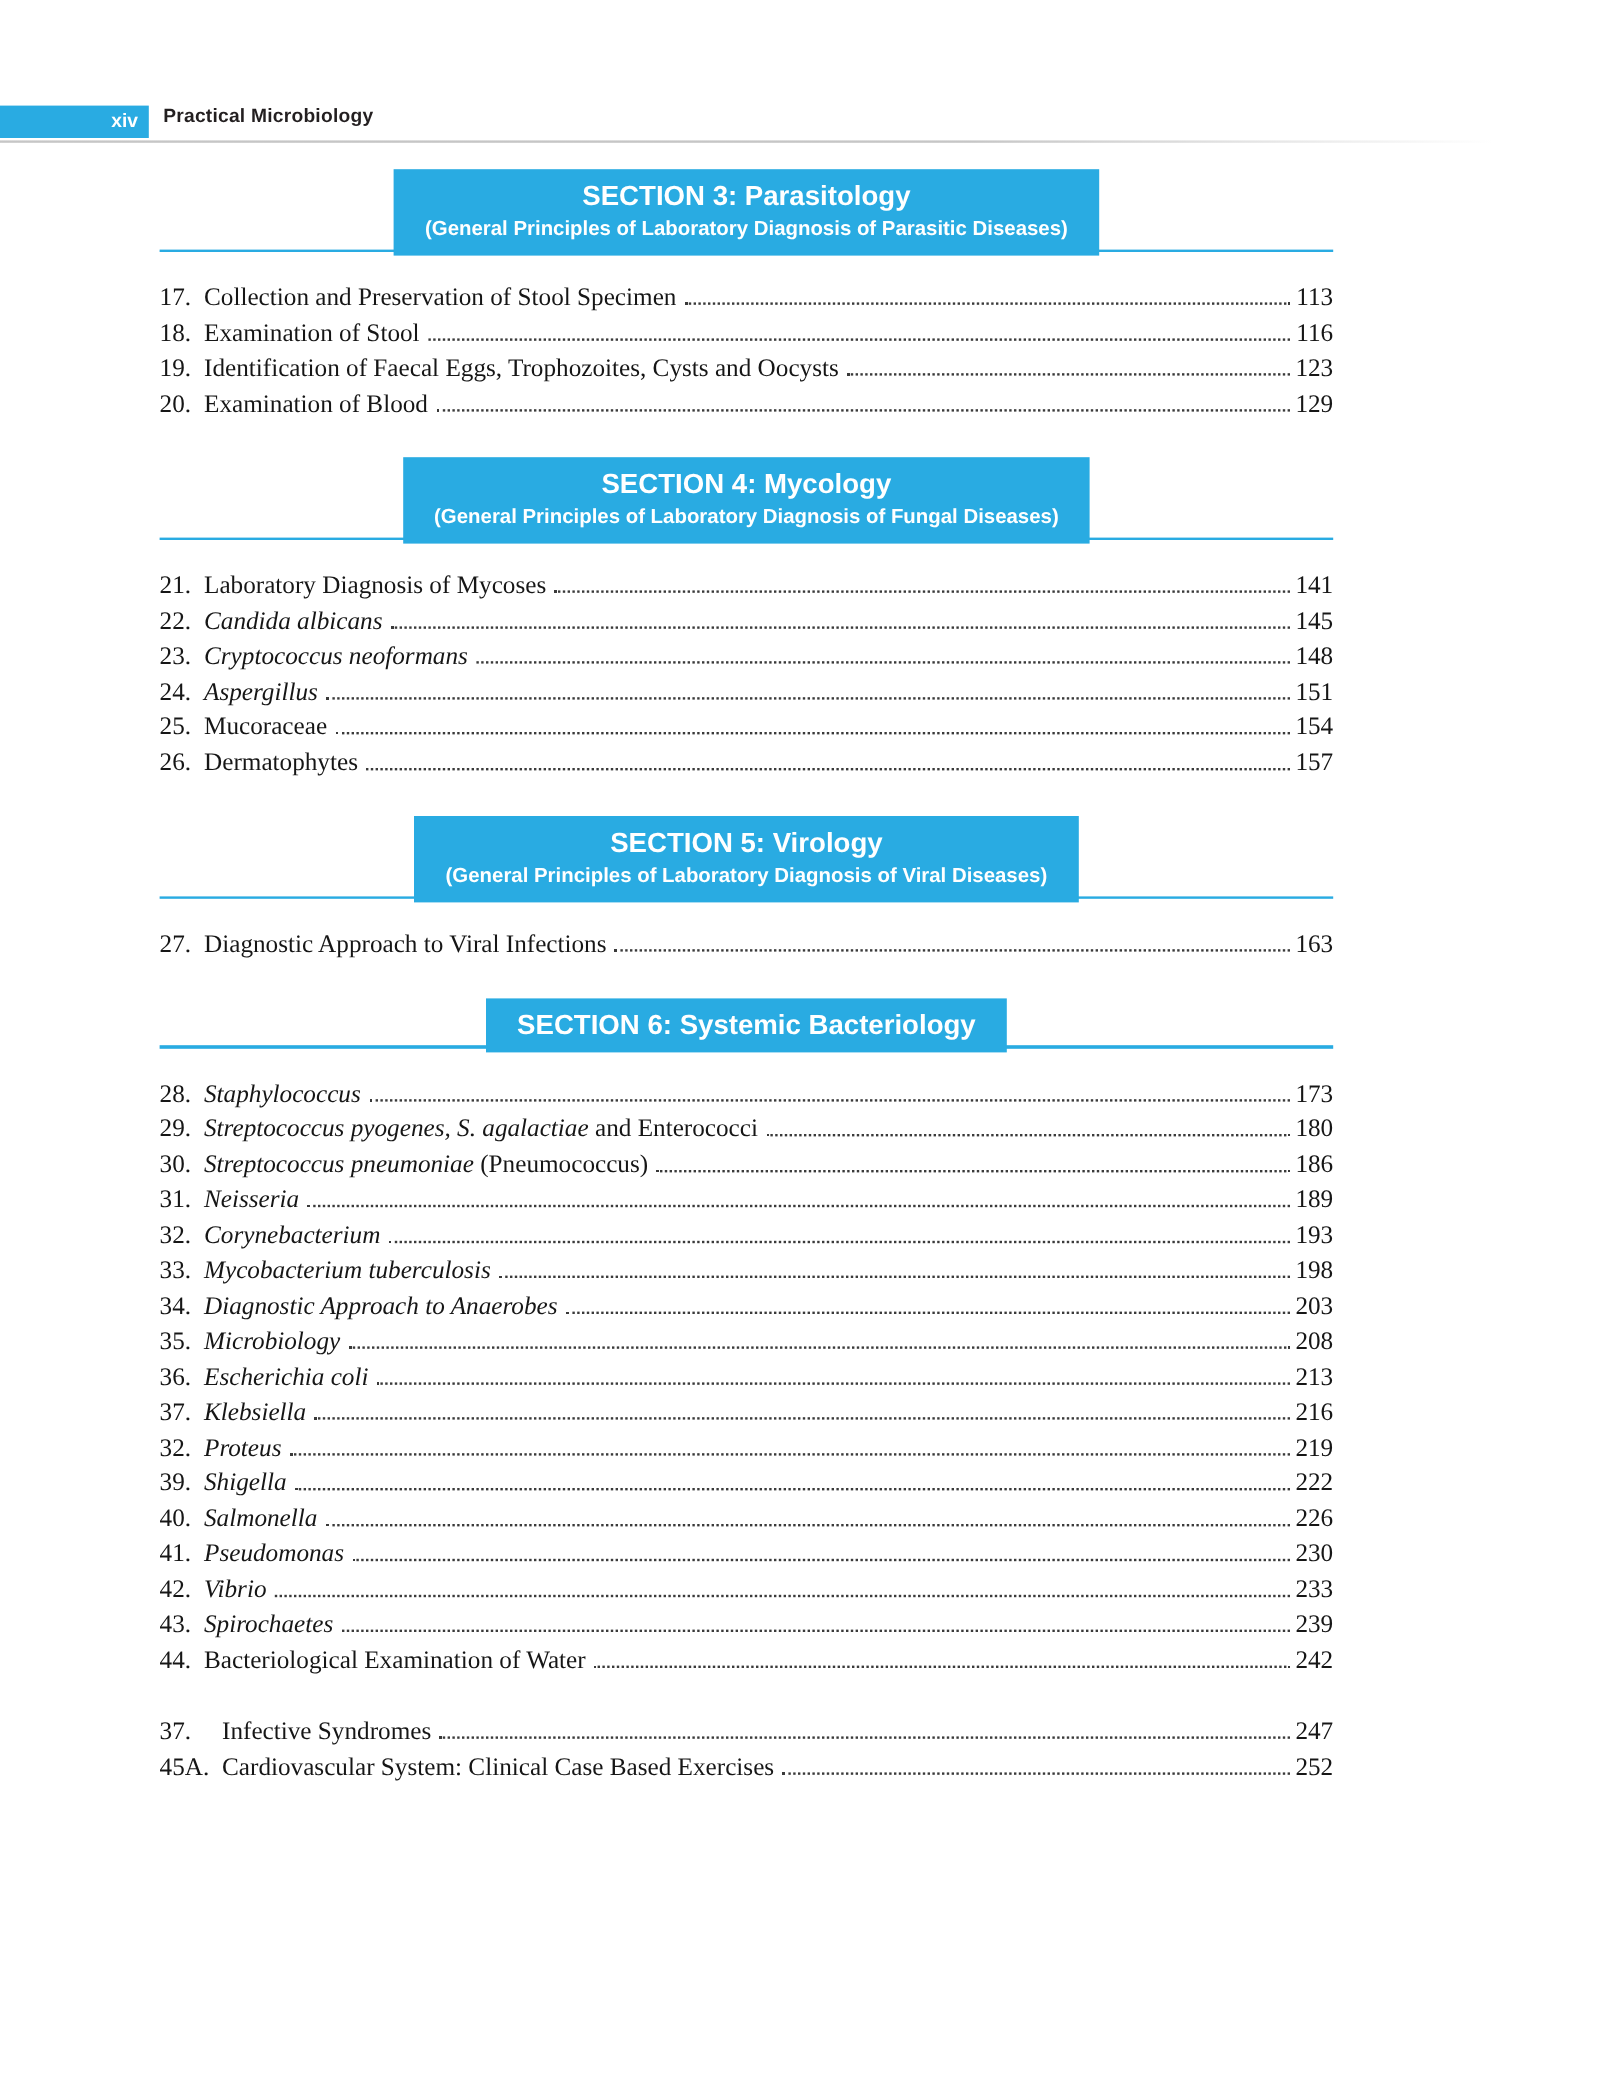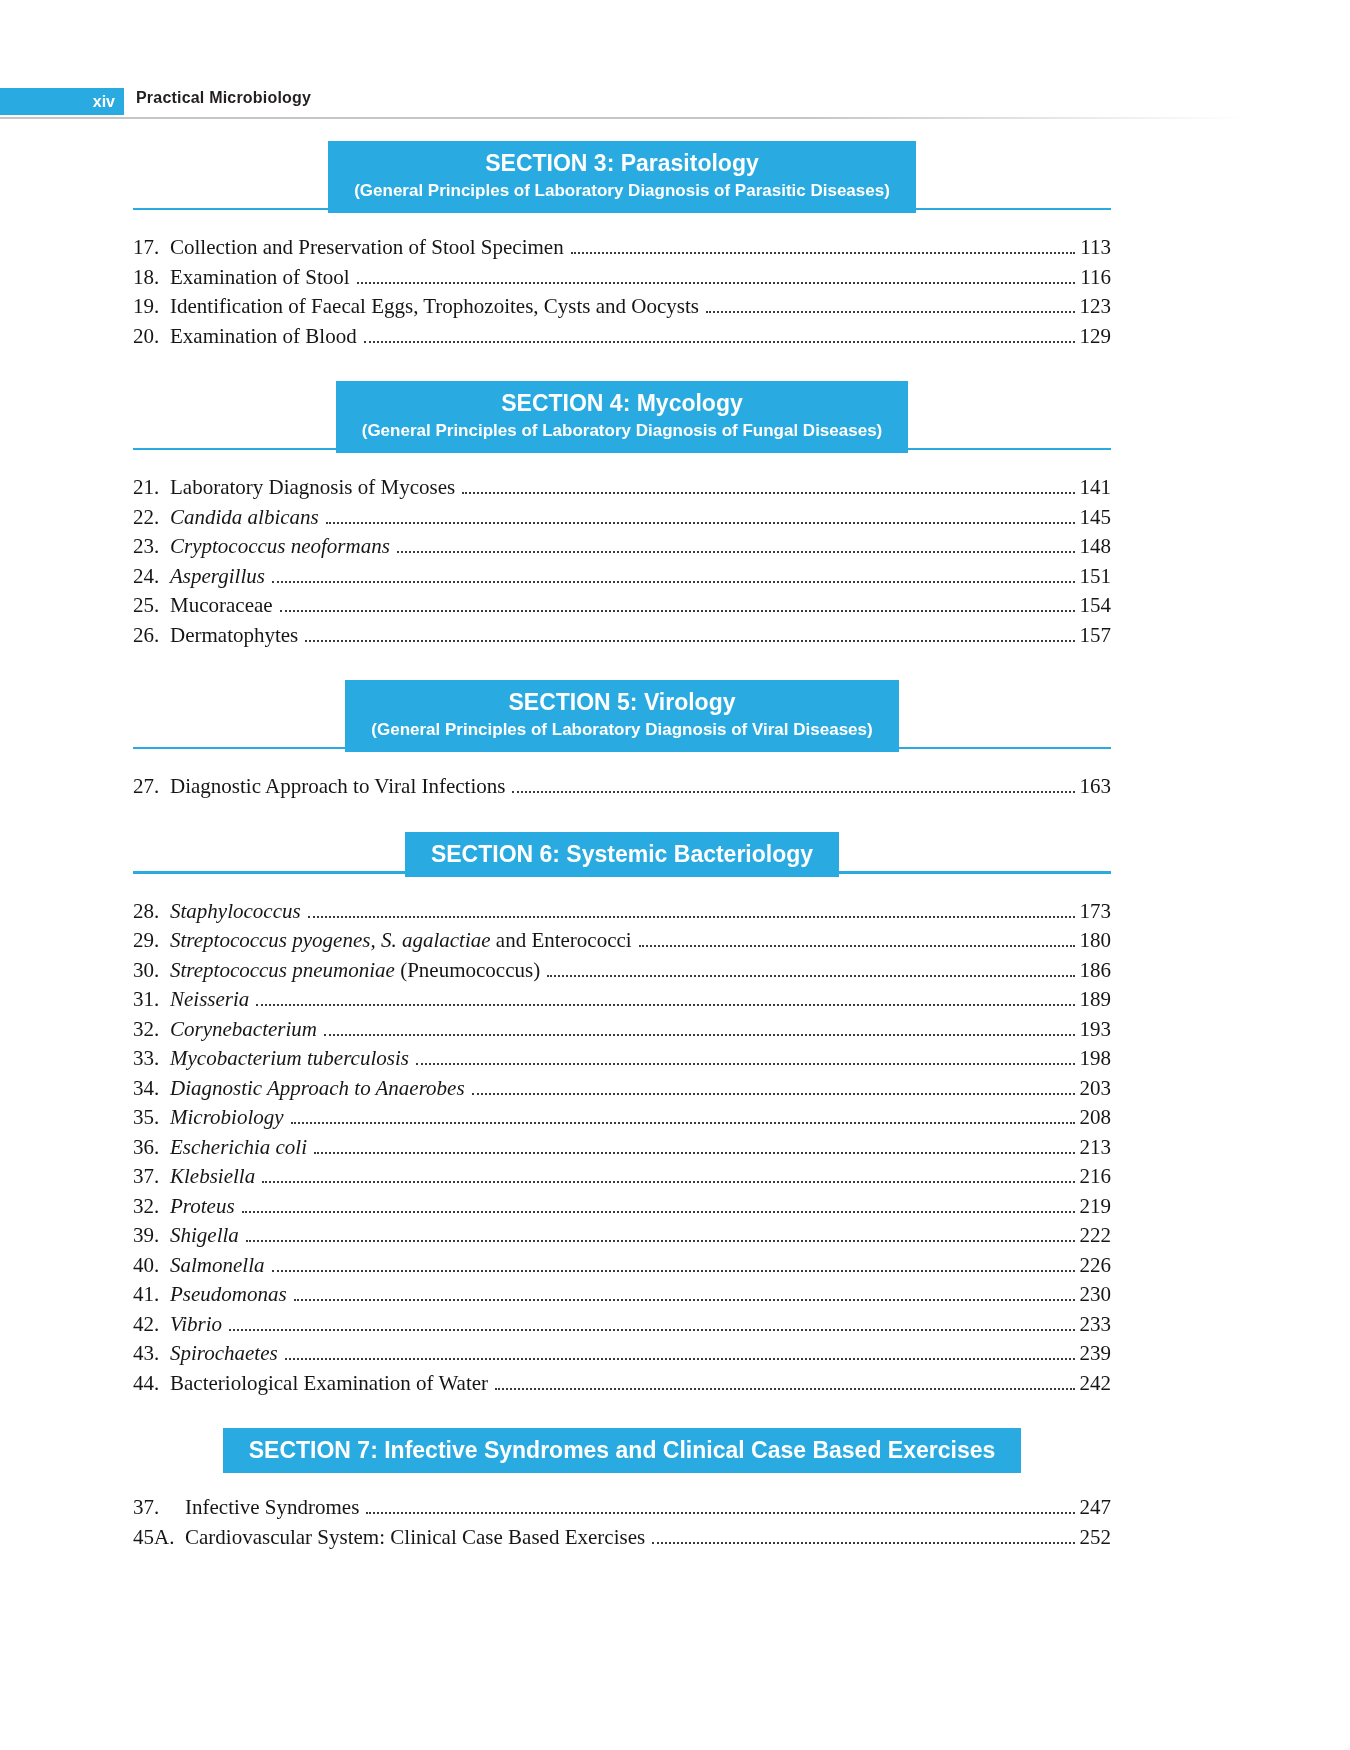--- a/index.html
+++ b/index.html
@@ -250,21 +250,20 @@
         </div>
         <div class="entry">
           <span class="num">44.</span>
           <span class="title"><span>Bacteriological Examination of Water</span></span>
           <span class="dots"></span>
           <span class="pg">242</span>
         </div>
       </div>
     </section>
     <section class="section-block">
-      <div class="banner-wrap"><div class="banner"><div class="banner-title">SECTION 7: Infective Syndromes and Clinical Case Based Exercises</div></div></div>
       <div class="entries">
         <div class="entry">
           <span class="num">37.</span>
           <span class="title"><span>Infective Syndromes</span></span>
           <span class="dots"></span>
           <span class="pg">247</span>
         </div>
         <div class="entry">
           <span class="num">45A.</span>
           <span class="title"><span>Cardiovascular System: Clinical Case Based Exercises</span></span>

